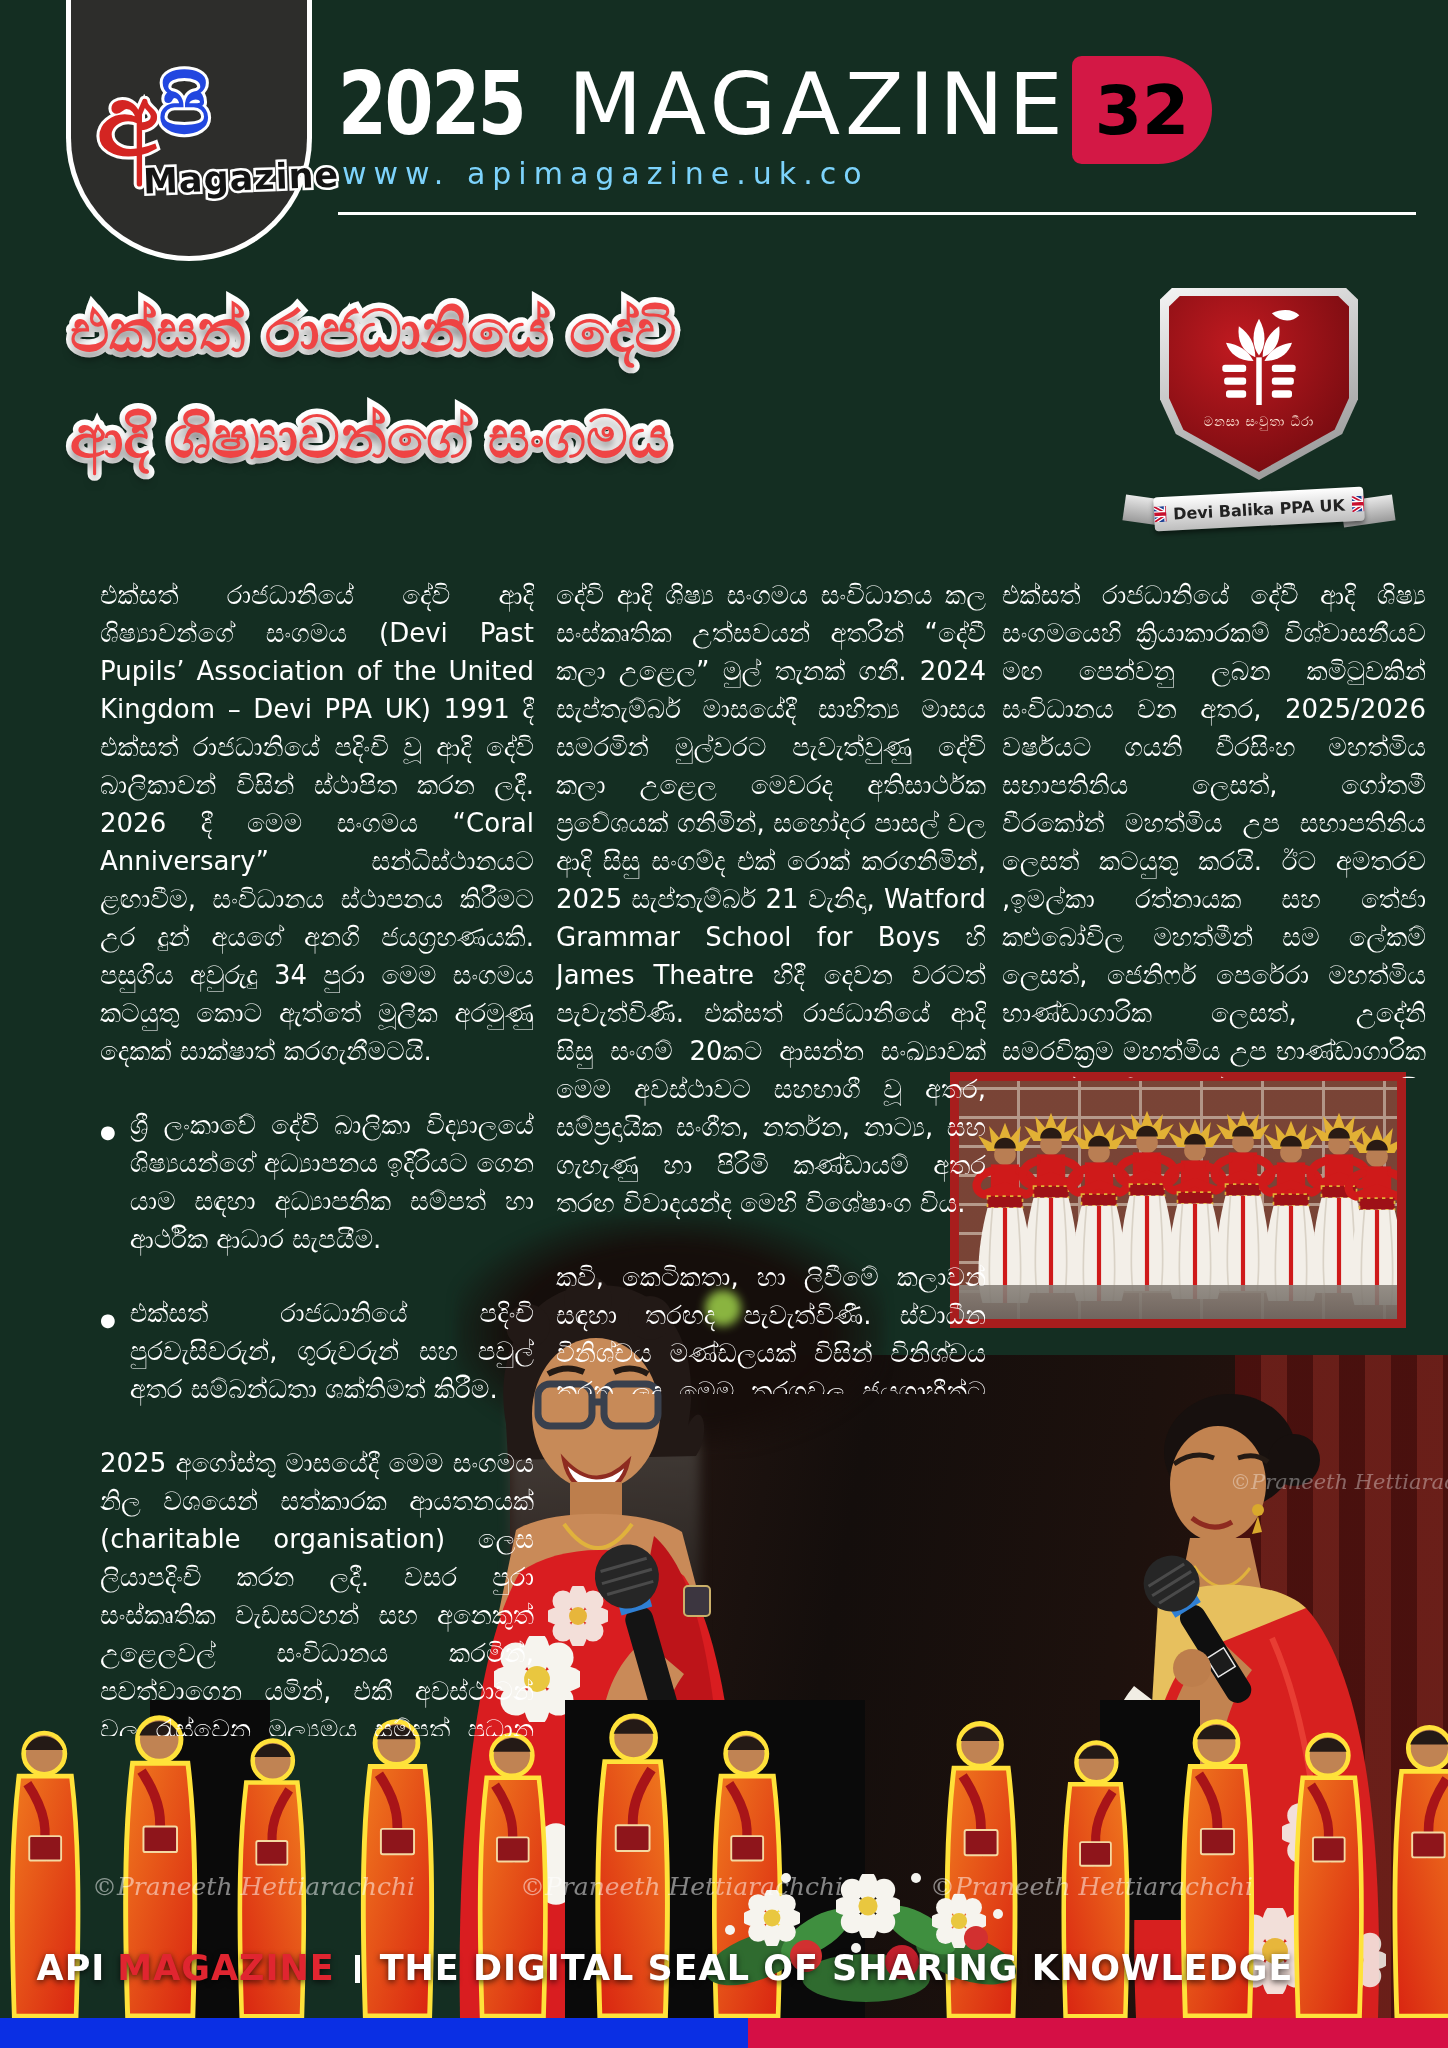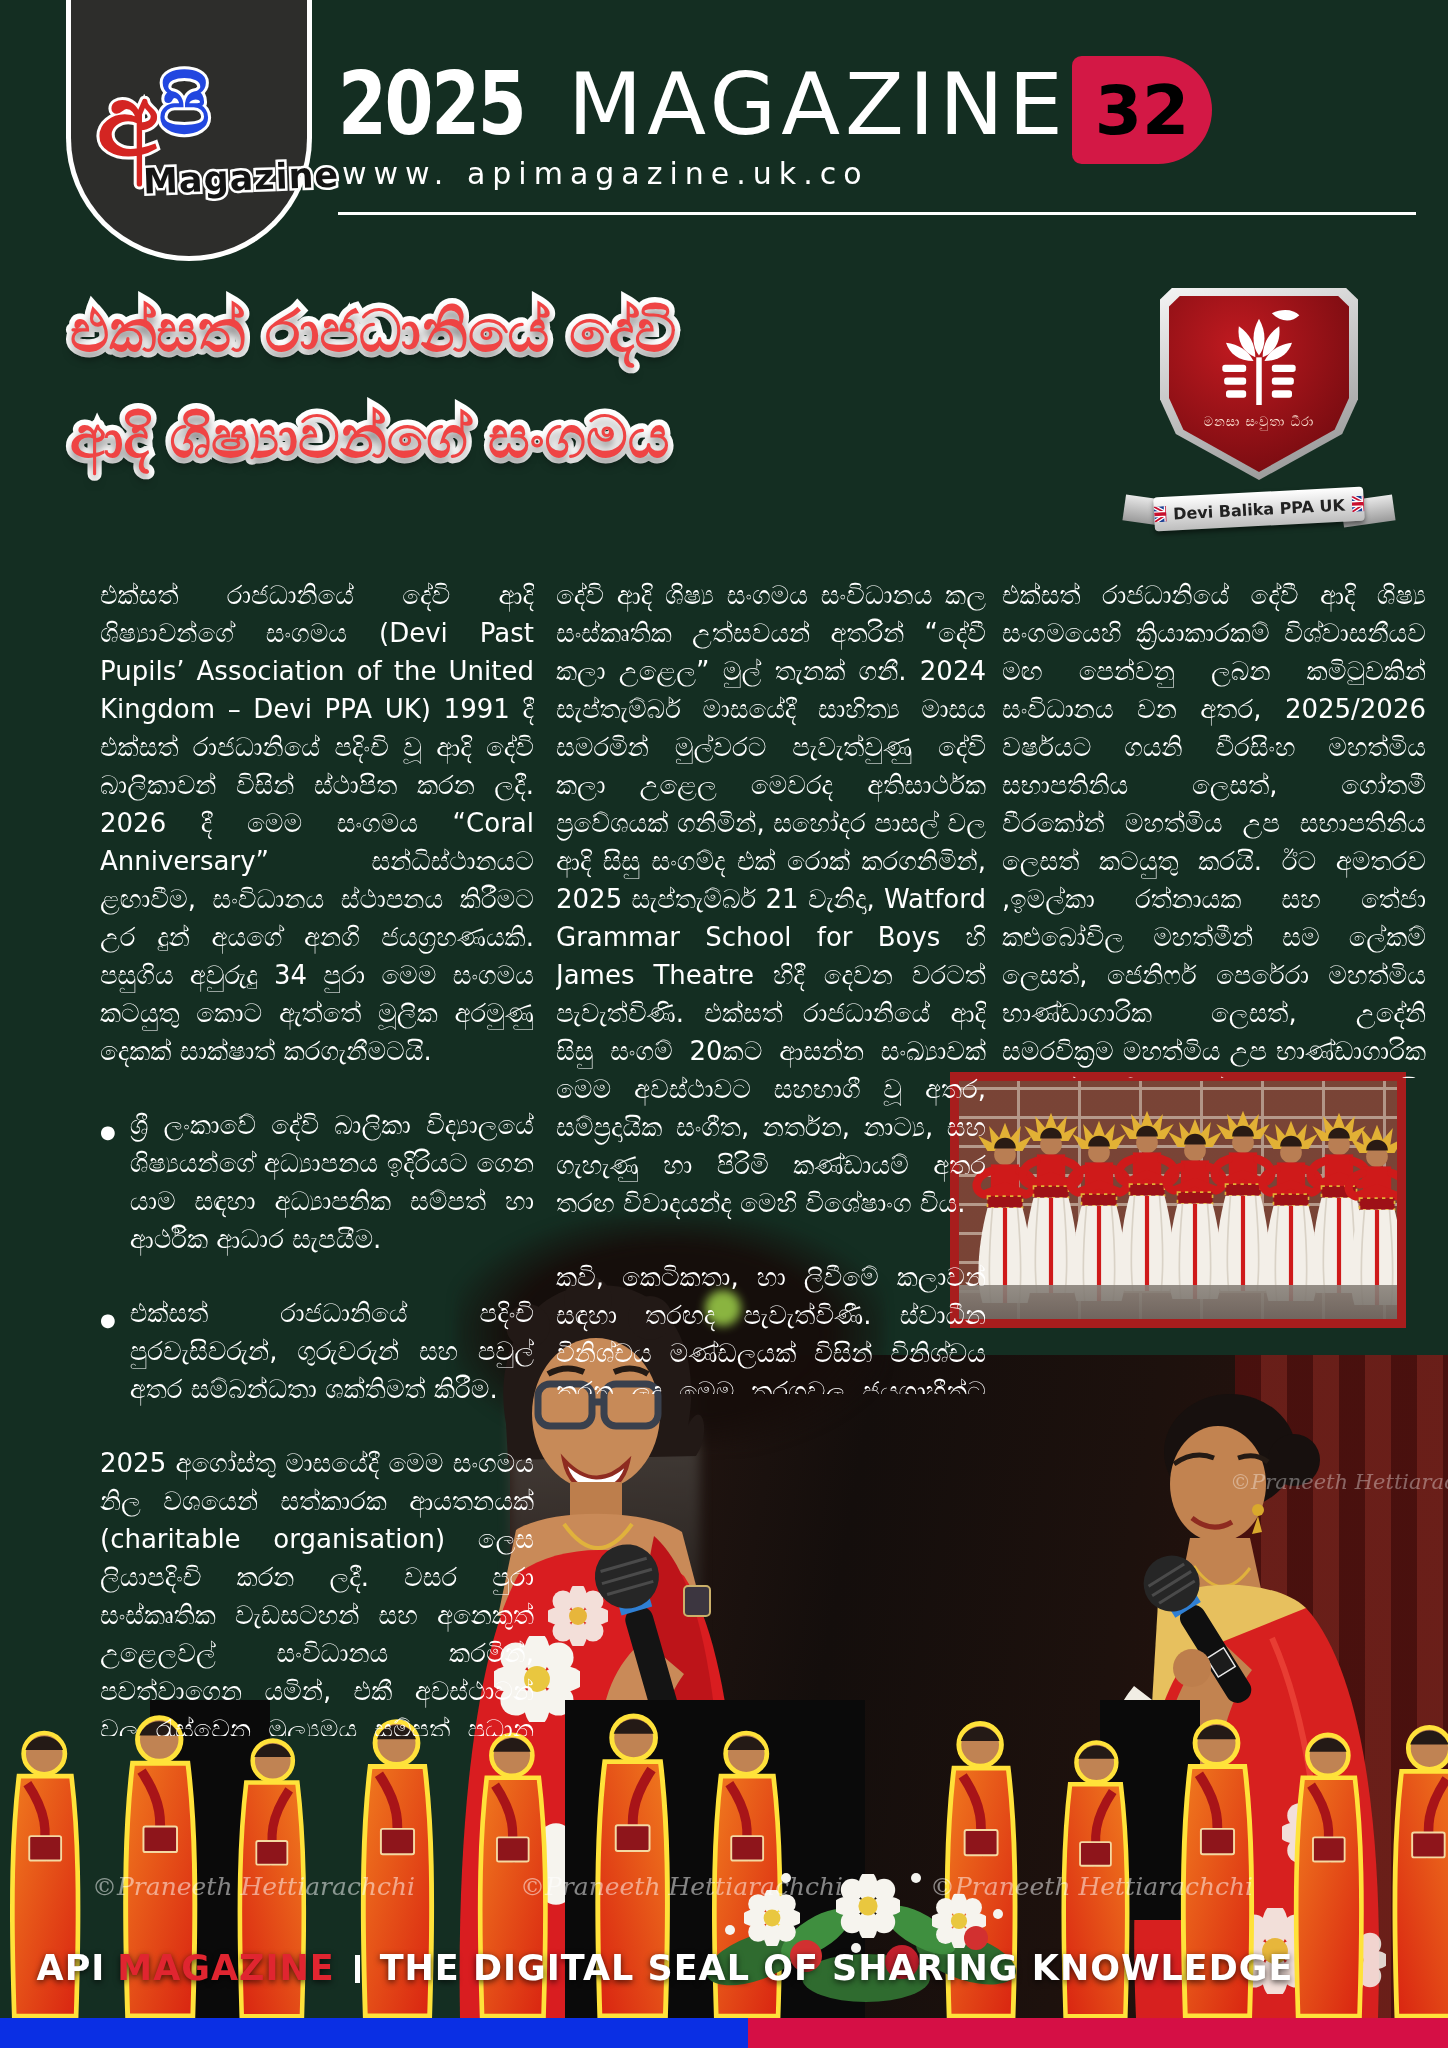--- a/index.html
+++ b/index.html
@@ -12,21 +12,21 @@
   .logo-si{left:26px;top:62px;white-space:nowrap;}
   .logo-a{font-size:100px;font-weight:800;color:#d42522;-webkit-text-stroke:6px #fff;paint-order:stroke fill;}
   .logo-pi{font-size:76px;font-weight:800;color:#2247e0;-webkit-text-stroke:6px #fff;paint-order:stroke fill;
     position:relative;top:-22px;}
   .logo-mag{left:72px;top:158px;font-size:35px;font-weight:800;color:#141414;
     -webkit-text-stroke:5px #fff;paint-order:stroke fill;transform:rotate(-2deg);letter-spacing:1px;}
   .ym{left:338px;top:52px;color:#fff;white-space:nowrap;z-index:12;}
   .year{font-size:88px;font-weight:800;display:inline-block;transform:scaleX(.8);
     transform-origin:left bottom;letter-spacing:-3px;}
   .month{font-size:86px;font-weight:400;letter-spacing:5px;margin-left:-8px;}
-  .website{left:342px;top:156px;font-size:30px;color:#ffffff;letter-spacing:7px;z-index:12;}
+  .website{left:342px;top:156px;font-size:30px;color:#7dd3fc;letter-spacing:7px;z-index:12;}
   .page-badge{left:1072px;top:56px;width:140px;height:108px;background:#d31845;
     border-radius:10px 56px 56px 10px;display:flex;align-items:center;justify-content:center;z-index:12;}
   .page-badge span{font-size:68px;font-weight:800;color:#000000;}
   .header-rule{left:338px;top:212px;width:1078px;height:3px;background:#fff;z-index:12;}
   
   .headline{left:70px;top:278px;z-index:12;}
   .headline div{font-size:58px;line-height:106px;font-weight:800;color:#ef4444;
     -webkit-text-stroke:11px #ffffff;paint-order:stroke fill;
     text-shadow:0 7px 9px rgba(0,0,0,.5);white-space:nowrap;}
   

